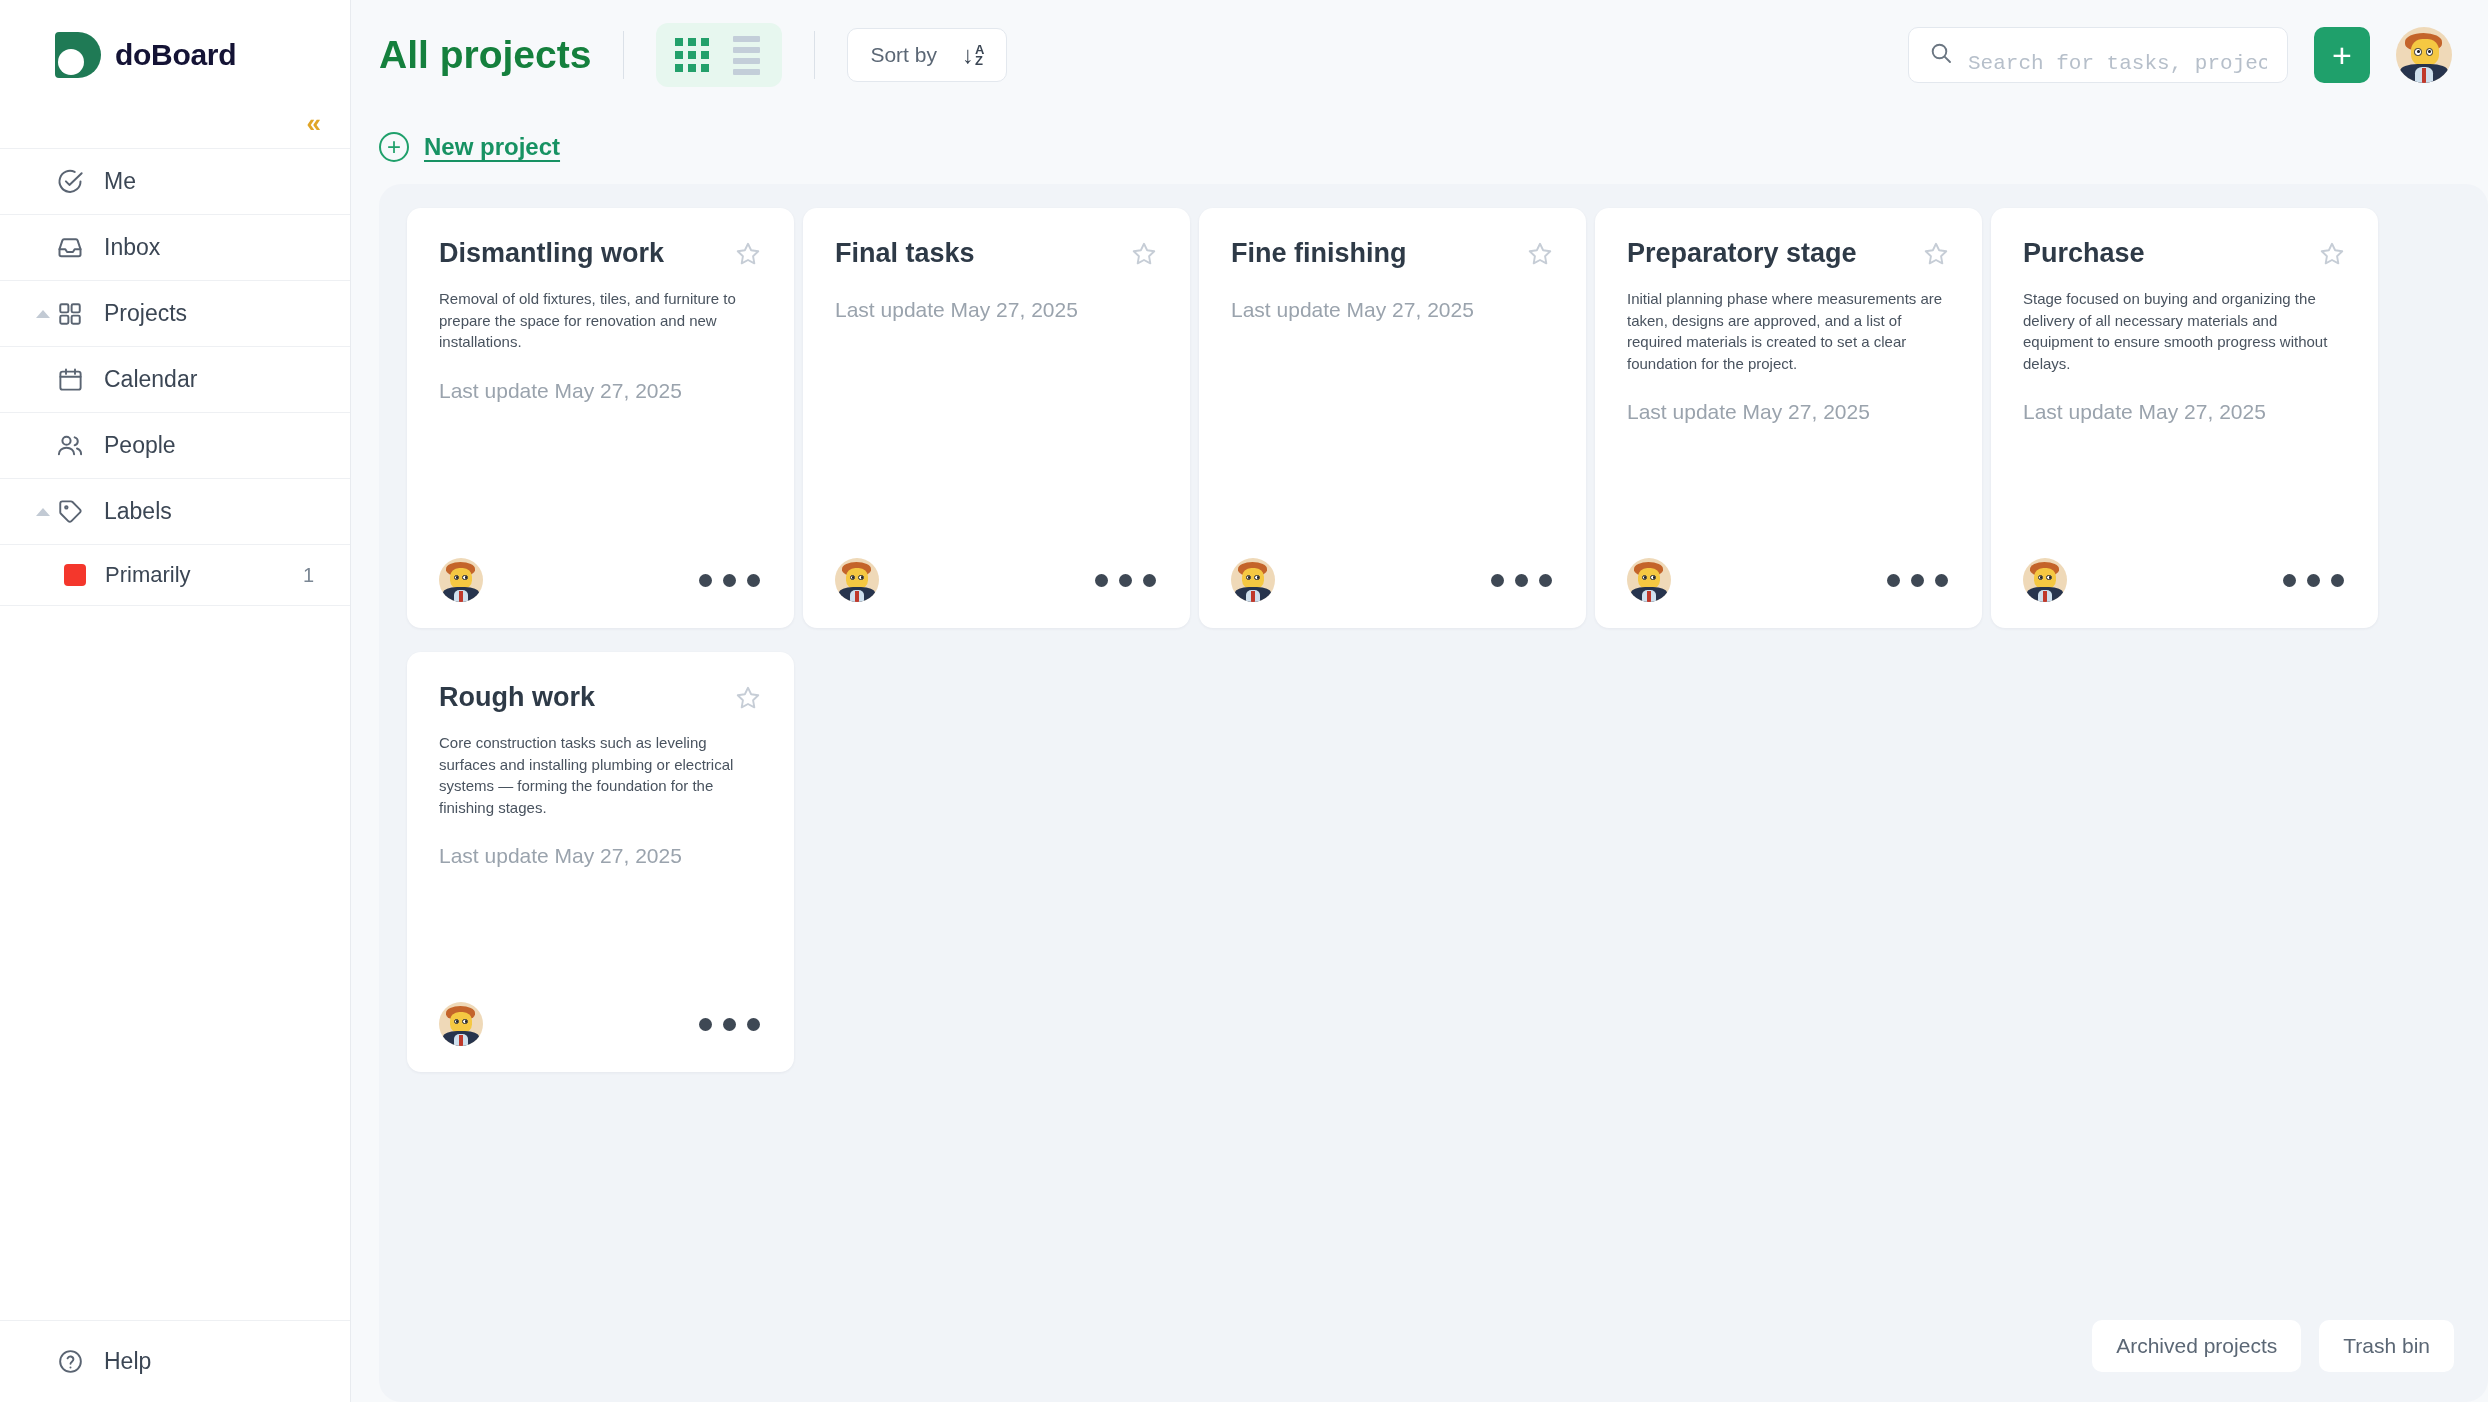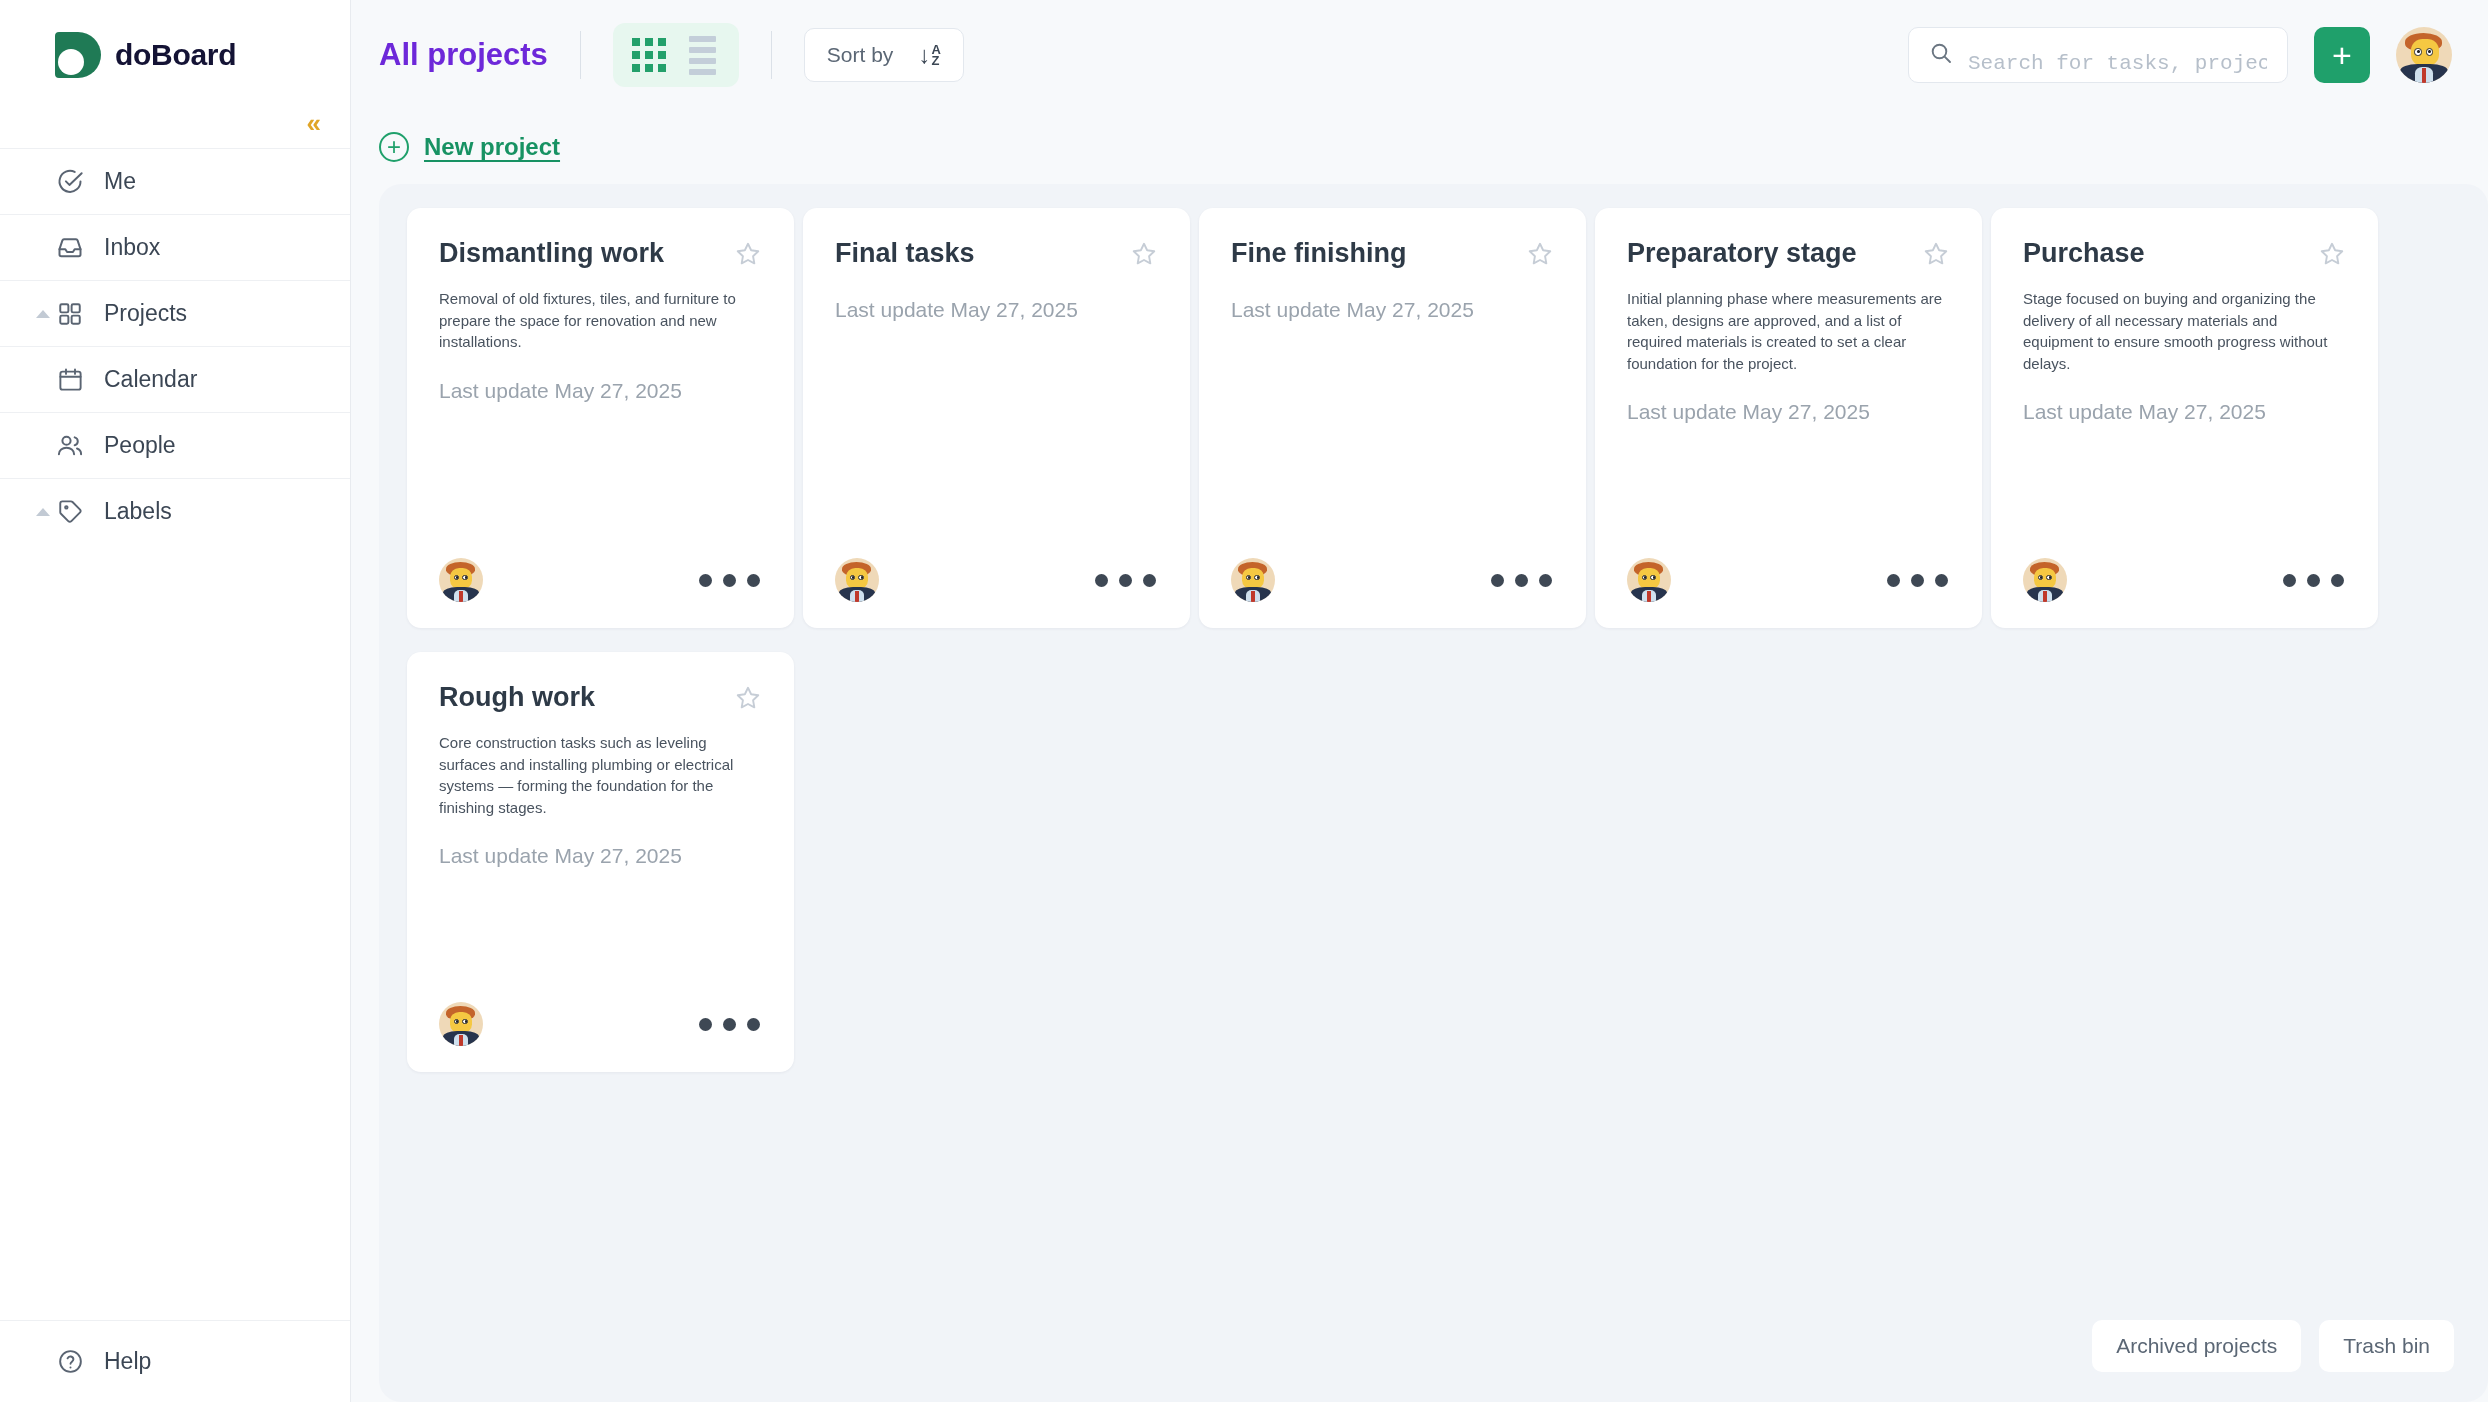--- a/index.html
+++ b/index.html
@@ -96,21 +96,21 @@
     flex: 1; height: 1402px;
     background: #f7f9fb;
     display: flex; flex-direction: column;
     position: relative;
   }
   .topbar {
     height: 110px; display: flex; align-items: center;
     padding: 0 36px 0 28px; flex: none;
   }
   .page-title {
-    font-size: 31px; font-weight: 700; color: #6d28d9;
+    font-size: 39px; font-weight: 700; color: #15803d;
     margin-right: 32px; white-space: nowrap;
   }
   .vdiv { width: 1px; height: 48px; background: #dbe1e8; }
   .view-toggle {
     display: flex; align-items: center; gap: 10px;
     background: #e7f7ef; border-radius: 12px;
     padding: 10px 14px; margin: 0 32px;
   }
   .view-btn {
     width: 44px; height: 44px; display: flex;
@@ -320,20 +320,25 @@
         <span class="caret"></span>
         <span class="nav-icon">
           <svg width="27" height="27" viewBox="0 0 24 24" fill="none" stroke="#5a6472" stroke-width="1.7" stroke-linejoin="round">
               <path d="M20.5 12.8l-7.7 7.7a2 2 0 0 1-2.8 0l-6.5-6.5a2 2 0 0 1-.6-1.4V4.9c0-1 .8-1.9 1.9-1.9h7.6c.5 0 1 .2 1.4.6l6.7 6.7a2 2 0 0 1 0 2.5z"></path>
               <circle cx="8.3" cy="8.3" r="1.1"></circle>
             </svg>
         </span>
         <span class="nav-label">Labels</span>
       </div>
 
+      <div class="label-item label-bottom-border">
+        <span class="label-swatch" style="background:#f4372c"></span>
+        <span class="label-name">Primarily</span>
+        <span class="label-count">1</span>
+      </div>
 
     </nav>
 
     <div class="sidebar-spacer"></div>
 
     <div class="help-item">
       <span class="nav-icon">
         <svg width="27" height="27" viewBox="0 0 24 24" fill="none" stroke="#5a6472" stroke-width="1.7" stroke-linecap="round">
             <circle cx="12" cy="12" r="9.2"></circle>
             <path d="M9.4 9.2a2.7 2.7 0 0 1 5.2.9c0 1.8-2.6 2.3-2.6 4"></path>

